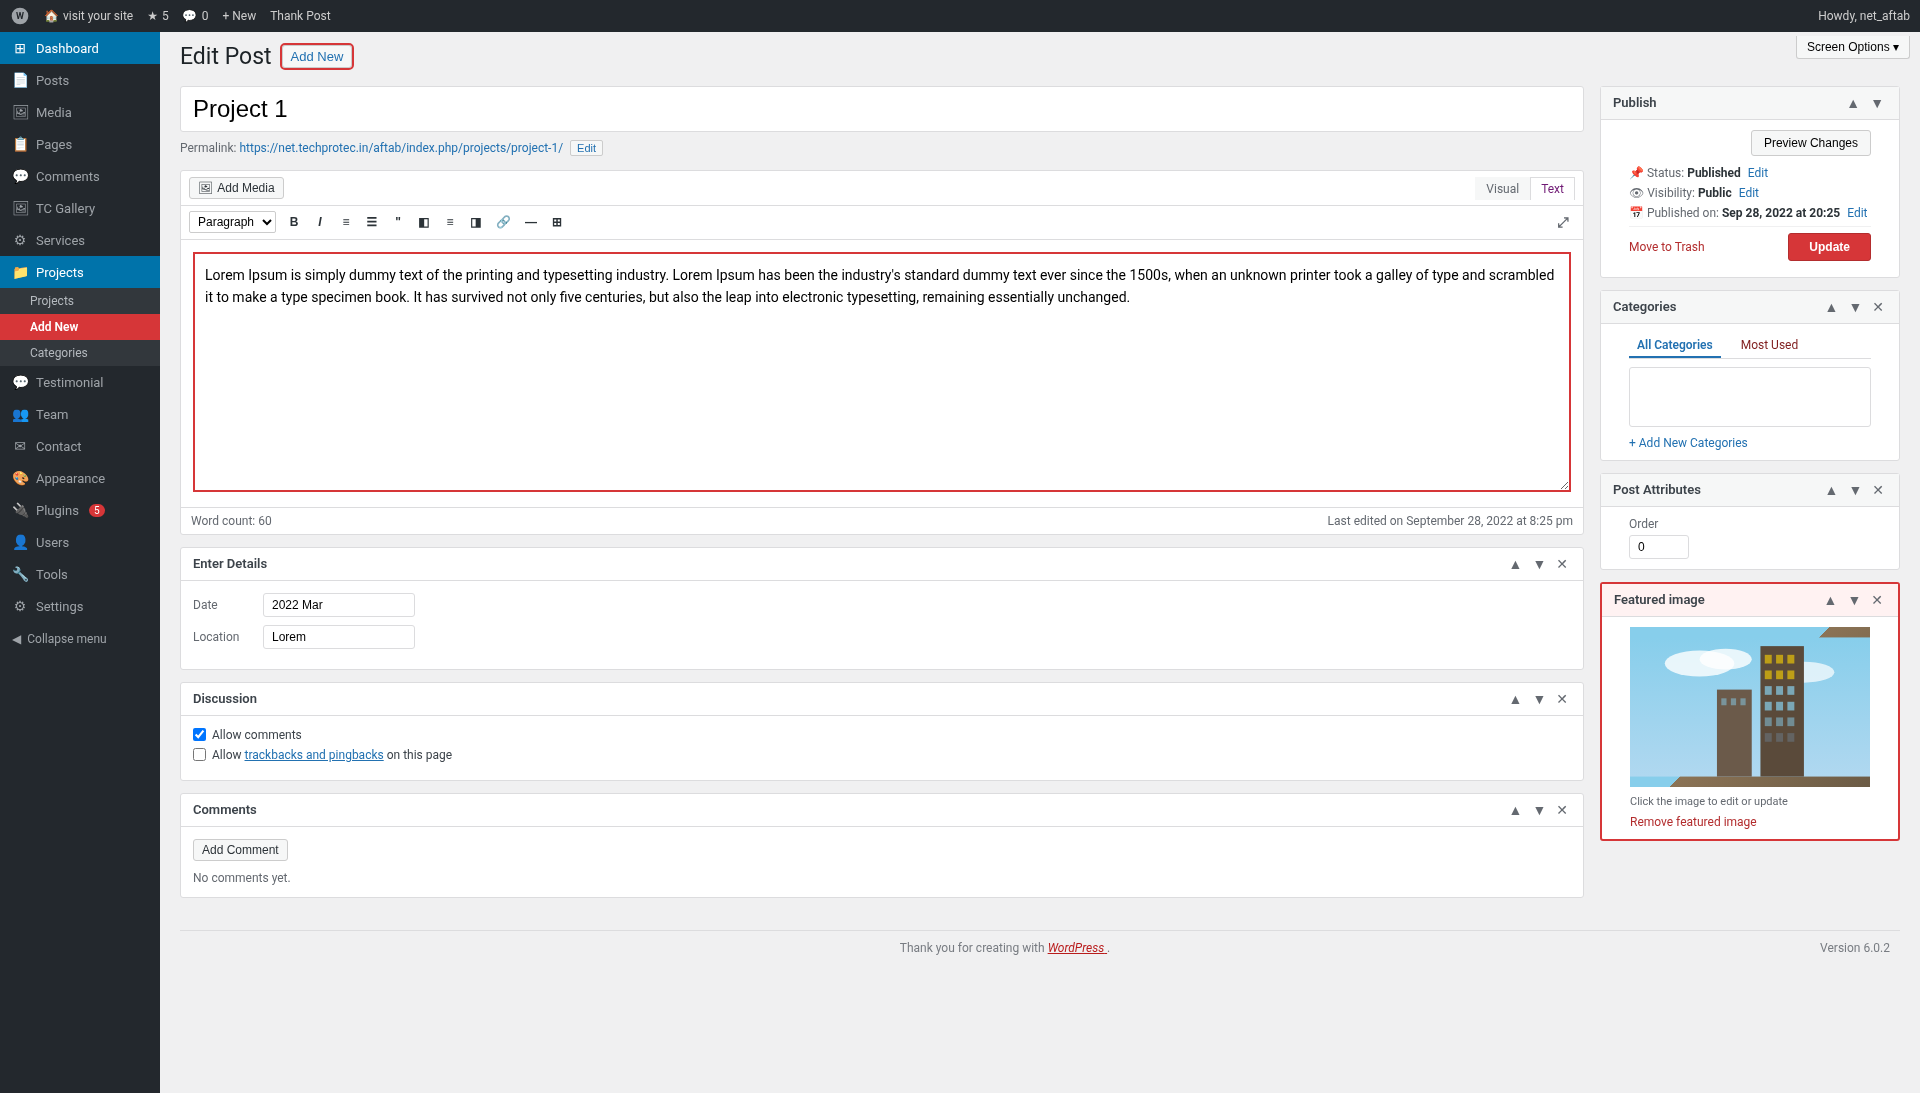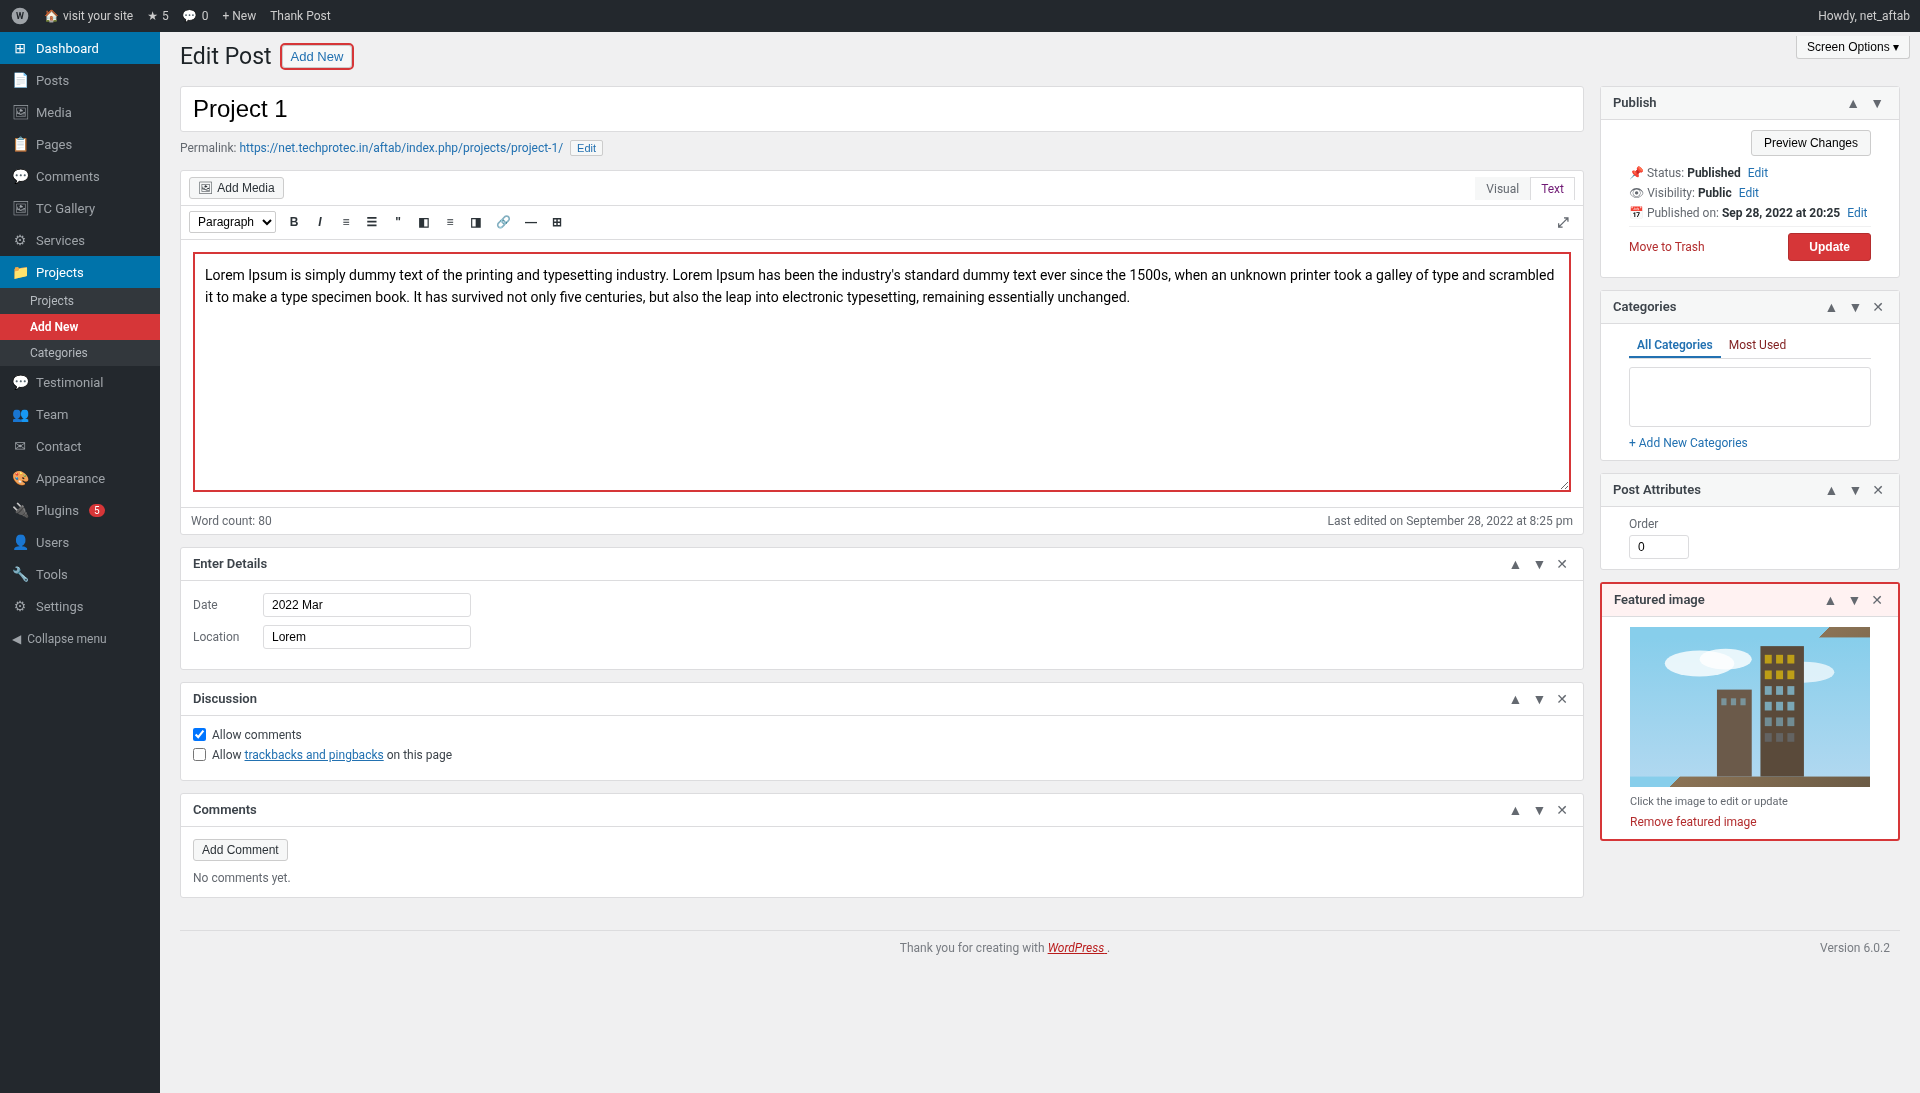--- a/index.html
+++ b/index.html
@@ -261,21 +261,21 @@
     .metabox-btn { background: none; border: none; cursor: pointer; color: #646970; font-size: 14px; padding: 0 3px; }
     .metabox-body { padding: 12px; }
 
     .form-row { margin-bottom: 8px; display: flex; align-items: center; gap: 10px; }
     .form-row label { min-width: 60px; color: #646970; font-size: 12px; }
     .form-input {
       border: 1px solid #dcdcde;
       border-radius: 3px;
       padding: 4px 8px;
       font-size: 12px;
-      width: 208px;
+      width: 152px;
     }
 
     .checkbox-row { display: flex; align-items: center; gap: 6px; margin-bottom: 6px; font-size: 12px; }
     .checkbox-row a { color: #2271b1; }
 
     
     .side-panel {
       background: #fff;
       border: 1px solid #dcdcde;
       margin-bottom: 12px;
@@ -303,21 +303,21 @@
       color: #fff;
       font-weight: 600;
     }
 
     .publish-info { font-size: 12px; color: #646970; margin-bottom: 6px; }
     .publish-info strong { color: #2c3338; }
     .publish-info a { color: #2271b1; text-decoration: none; margin-left: 4px; }
     .move-to-trash { color: #b32d2e; font-size: 12px; text-decoration: none; cursor: pointer; }
     .publish-row { display: flex; justify-content: space-between; align-items: center; padding: 6px 0; border-top: 1px solid #f0f0f1; }
 
-    .categories-tabs { display: flex; gap: 0; border-bottom: 1px solid #dcdcde; margin-bottom: 8px; }
+    .categories-tabs { display: flex; gap: 12px; border-bottom: 1px solid #dcdcde; margin-bottom: 8px; }
     .cat-tab {
       padding: 4px 8px;
       font-size: 12px;
       cursor: pointer;
       color: #7f1d1d;
       border-bottom: 2px solid transparent;
     }
     .cat-tab.active { border-bottom-color: #2271b1; color: #2271b1; font-weight: 600; }
     .add-category { color: #2271b1; font-size: 12px; text-decoration: none; cursor: pointer; }
 
@@ -556,21 +556,21 @@
             <button class="toolbar-btn">—</button>
             <button class="toolbar-btn">⊞</button>
             <button class="toolbar-btn toolbar-expand">⤢</button>
           </div>
           <div class="editor-content">
             <textarea class="editor-textarea" style="">Lorem Ipsum is simply dummy text of the printing and typesetting industry. Lorem Ipsum has been the industry's standard dummy text ever since the 1500s, when an unknown printer took a galley of type and scrambled it to make a type specimen book. It has survived not only five centuries, but also the leap into electronic typesetting, remaining essentially unchanged.</textarea>
           </div>
           <div class="editor-footer">
             <span>
               <span>Word count:</span>
-              <span>80</span>
+              <span>60</span>
             </span>
             <span>Last edited on September 28, 2022 at 8:25 pm</span>
           </div>
         </div>
 
         
         <div class="metabox">
           <div class="metabox-header">
             <h2>Enter Details</h2>
             <div class="metabox-controls">

